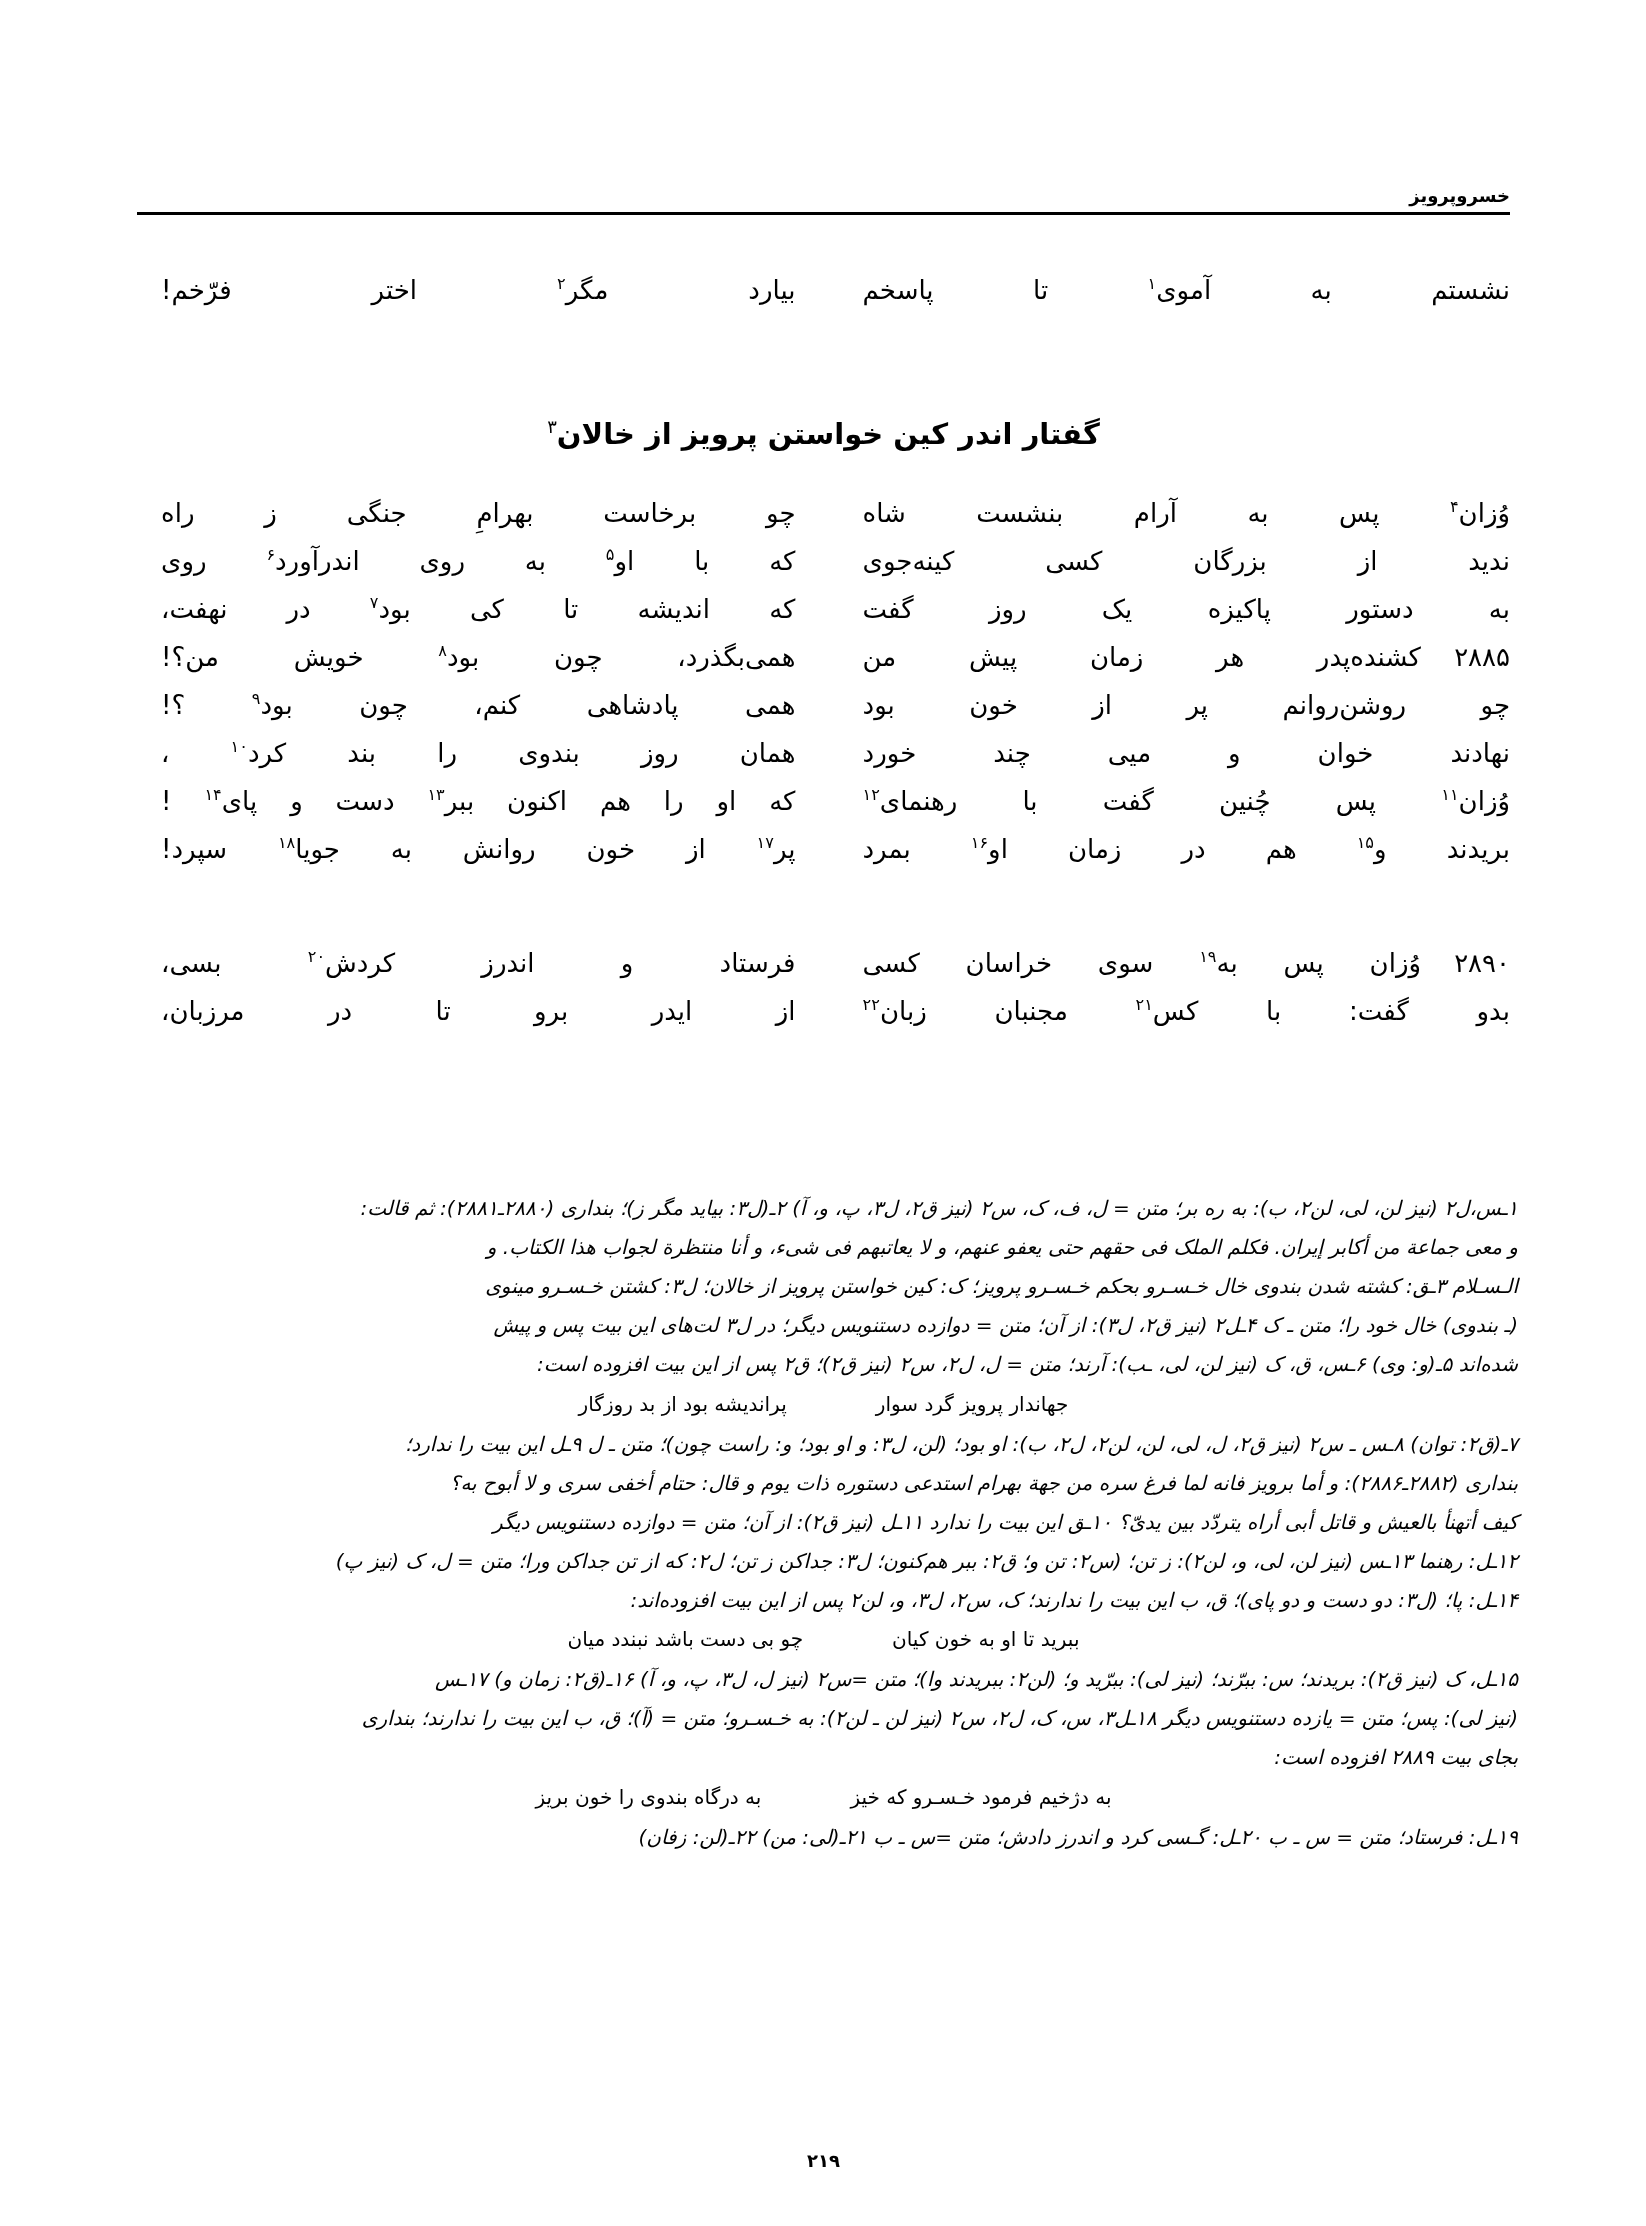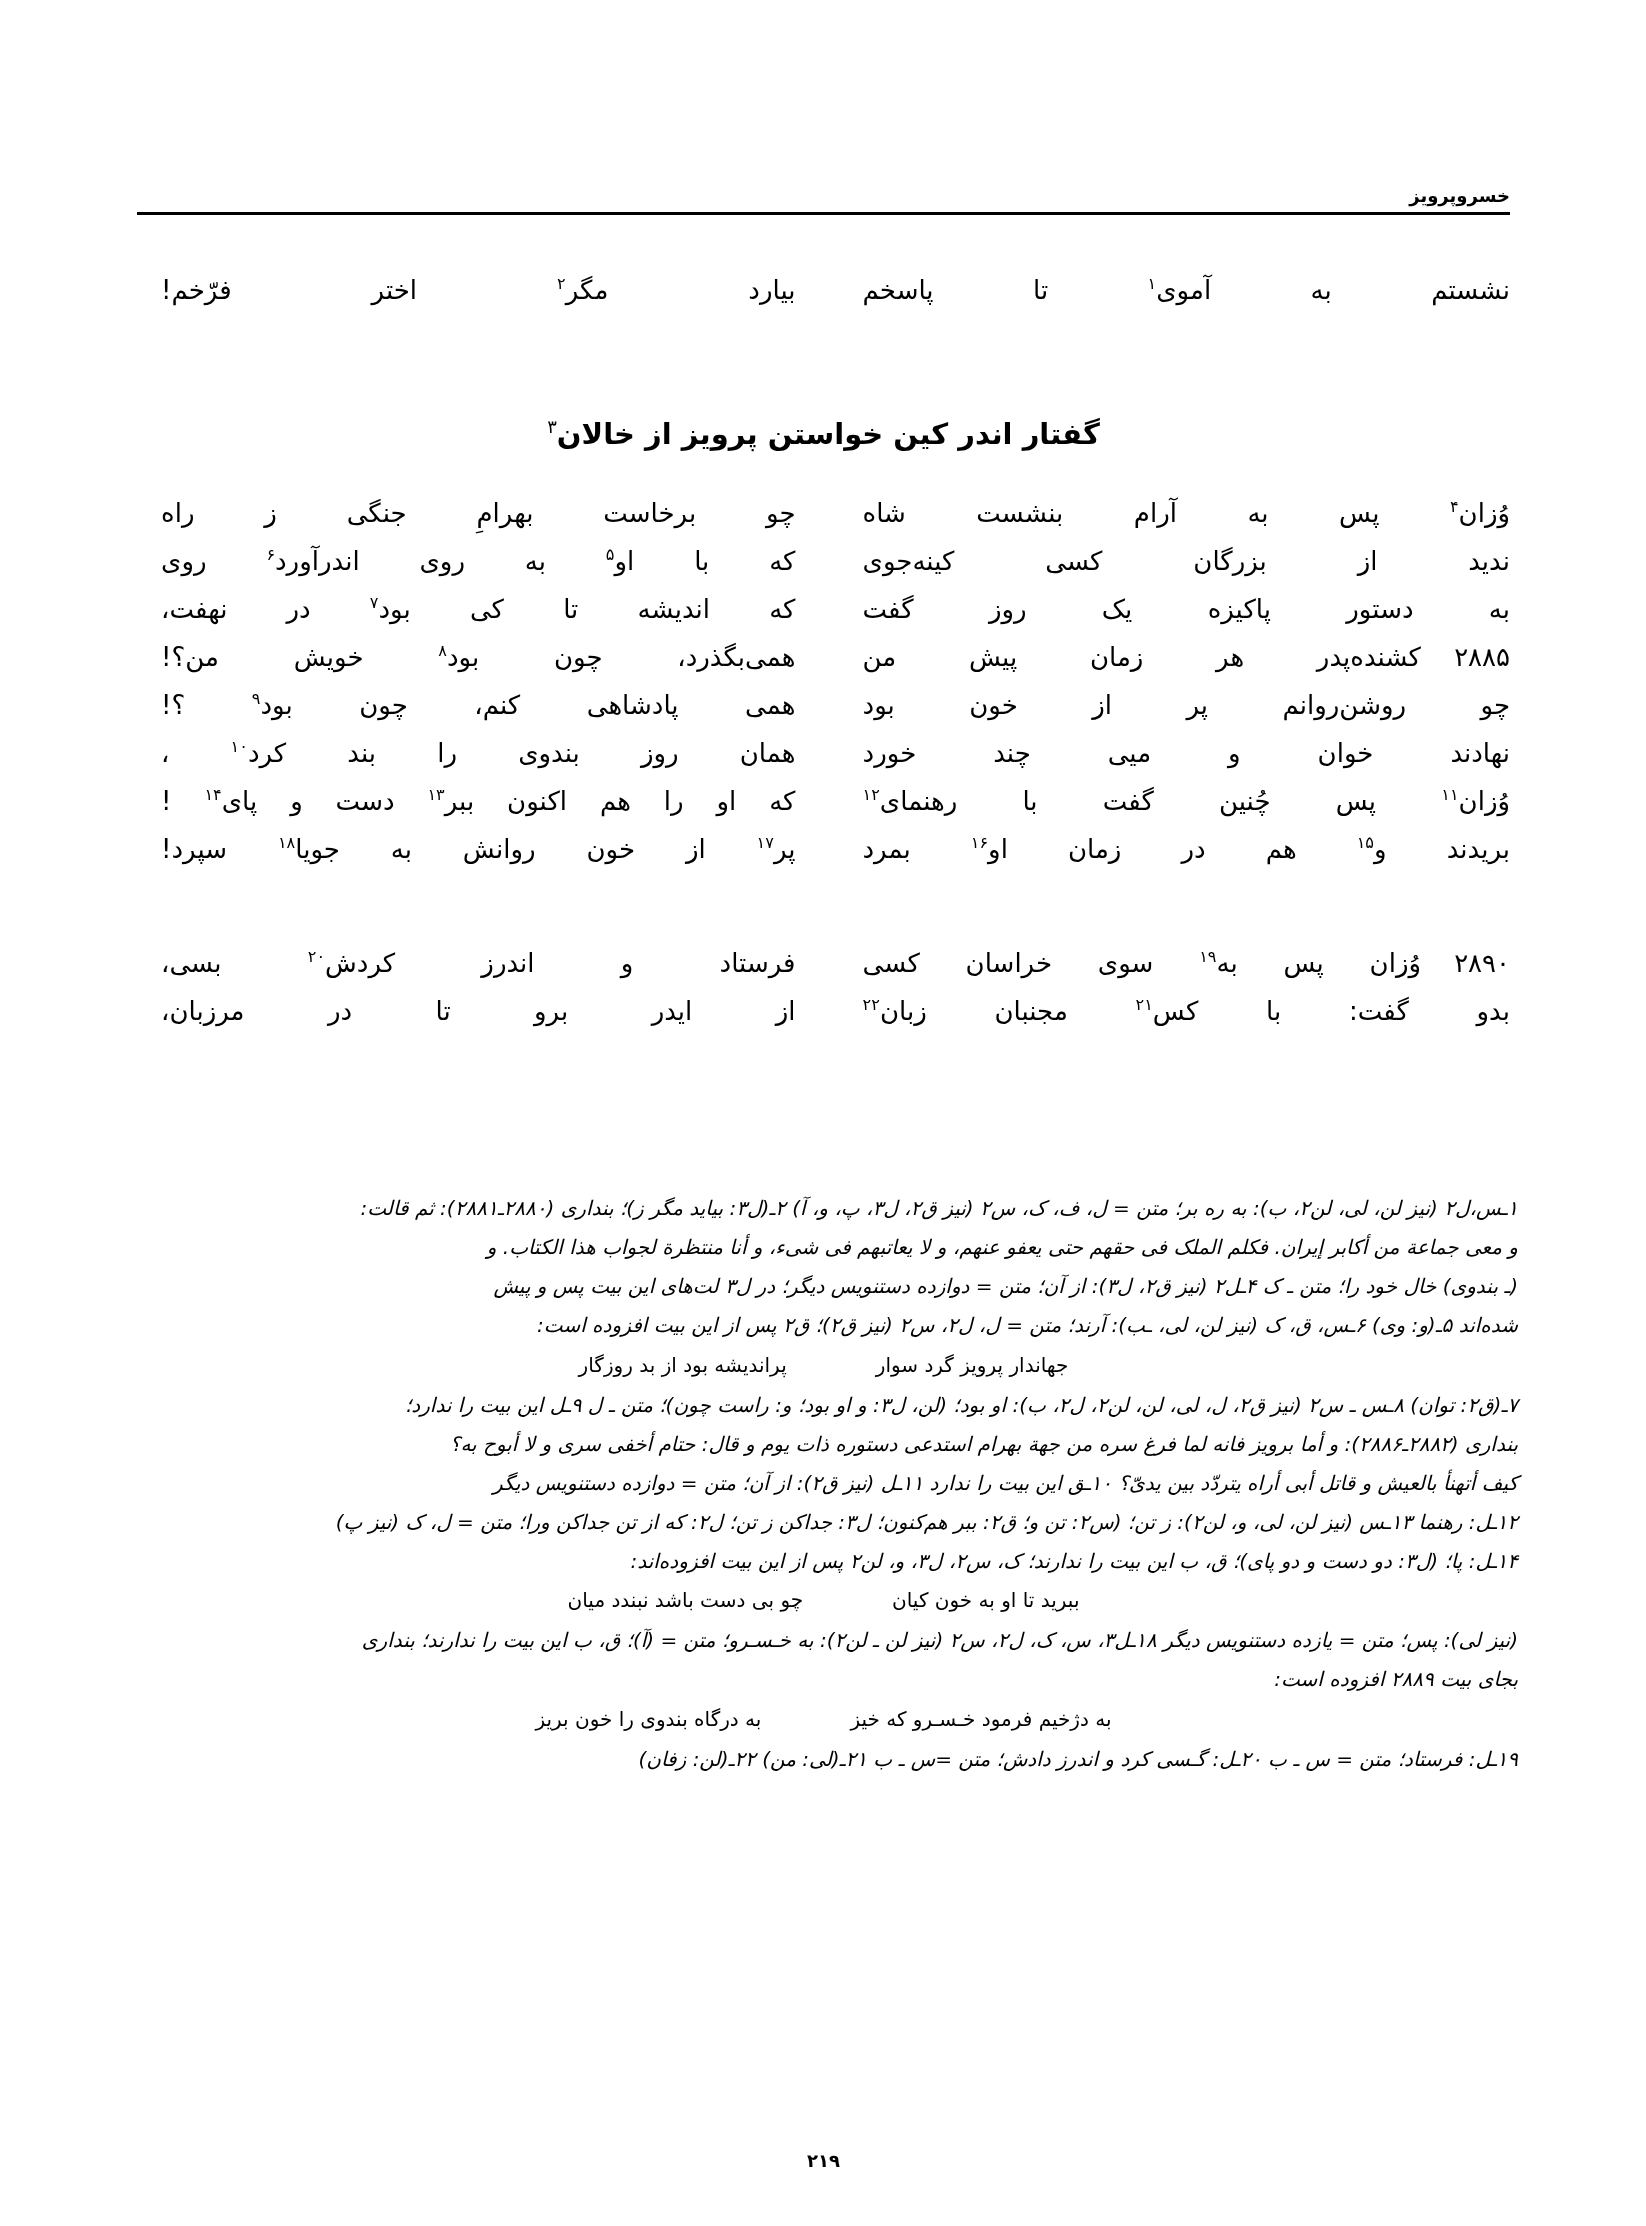--- a/index.html
+++ b/index.html
@@ -403,35 +403,37 @@
             <span class="w">در</span>
             <span class="w">مرزبان،</span>
           </div>
         </div>
       </div>
     </div>
 
   <div class="notes">
     <p>۱ـس،ل۲ (نیز لن، لی، لن۲، ب): به ره بر؛ متن = ل، ف، ک، س۲ (نیز ق۲، ل۳، پ، و، آ)   ۲ـ(ل۳: بیاید مگر ز)؛ بنداری (۲۸۸۰ـ۲۸۸۱): ثم قالت:</p>
     <p class="ar">و معی جماعة من أکابر إیران. فکلم الملک فی حقهم حتی یعفو عنهم، و لا یعاتبهم فی شیء، و أنا منتظرة لجواب هذا الکتاب. و</p>
+    <p>الـسـلام   ۳ـق: کشته شدن بندوی خال خـسـرو بحکم خـسـرو پرویز؛ ک: کین خواستن پرویز از خالان؛ ل۳: کشتن خـسـرو مینوی</p>
     <p>(ـ بندوی) خال خود را؛ متن ـ ک   ۴ـل۲ (نیز ق۲، ل۳): از آن؛ متن = دوازده دستنویس دیگر؛ در ل۳ لت‌های این بیت پس و پیش</p>
     <p>شده‌اند   ۵ـ(و: وی)   ۶ـس، ق، ک (نیز لن، لی، ـب): آرند؛ متن = ل، ل۲، س۲ (نیز ق۲)؛ ق۲ پس از این بیت افزوده است:</p>
     <div class="inset-verse">
       <span class="ih">جهاندار پرویز گرد سوار</span>
       <span class="ih">پراندیشه بود از بد روزگار</span>
     </div>
     <p>۷ـ(ق۲: توان)   ۸ـس ـ س۲ (نیز ق۲، ل، لی، لن، لن۲، ل۲، ب): او بود؛ (لن، ل۳: و او بود؛ و: راست چون)؛ متن ـ ل   ۹ـل این بیت را ندارد؛</p>
     <p class="ar">بنداری (۲۸۸۲ـ۲۸۸۶): و أما برویز فانه لما فرغ سره من جهة بهرام استدعی دستوره ذات یوم و قال: حتام أخفی سری و لا أبوح به؟</p>
     <p>کیف أتهنأ بالعیش و قاتل أبی أراه یتردّد بین یدیّ؟   ۱۰ـق این بیت را ندارد   ۱۱ـل (نیز ق۲): از آن؛ متن = دوازده دستنویس دیگر</p>
     <p>۱۲ـل: رهنما   ۱۳ـس (نیز لن، لی، و، لن۲): ز تن؛ (س۲: تن و؛ ق۲: ببر هم‌کنون؛ ل۳: جداکن ز تن؛ ل۲: که از تن جداکن ورا؛ متن = ل، ک (نیز پ)</p>
     <p>۱۴ـل: پا؛ (ل۳: دو دست و دو پای)؛ ق، ب این بیت را ندارند؛ ک، س۲، ل۳، و، لن۲ پس از این بیت افزوده‌اند:</p>
     <div class="inset-verse">
       <span class="ih">ببرید تا او به خون کیان</span>
       <span class="ih">چو بی دست باشد نبندد میان</span>
     </div>
+    <p>۱۵ـل، ک (نیز ق۲): بریدند؛ س: ببرّند؛ (نیز لی): ببرّید و؛ (لن۲: ببریدند وا)؛ متن =س۲ (نیز ل، ل۳، پ، و، آ)   ۱۶ـ(ق۲: زمان و)   ۱۷ـس</p>
     <p>(نیز لی): پس؛ متن = یازده دستنویس دیگر   ۱۸ـل۳، س، ک، ل۲، س۲ (نیز لن ـ لن۲): به خـسـرو؛ متن = (آ)؛ ق، ب این بیت را ندارند؛ بنداری</p>
     <p>بجای بیت ۲۸۸۹ افزوده است:</p>
     <div class="inset-verse">
       <span class="ih">به دژخیم فرمود خـسـرو که خیز</span>
       <span class="ih">به درگاه بندوی را خون بریز</span>
     </div>
     <p>۱۹ـل: فرستاد؛ متن = س ـ ب   ۲۰ـل: گـسی کرد و اندرز دادش؛ متن =س ـ ب   ۲۱ـ(لی: من)   ۲۲ـ(لن: زفان)</p>
   </div>
 
   <div class="folio">۲۱۹</div>

